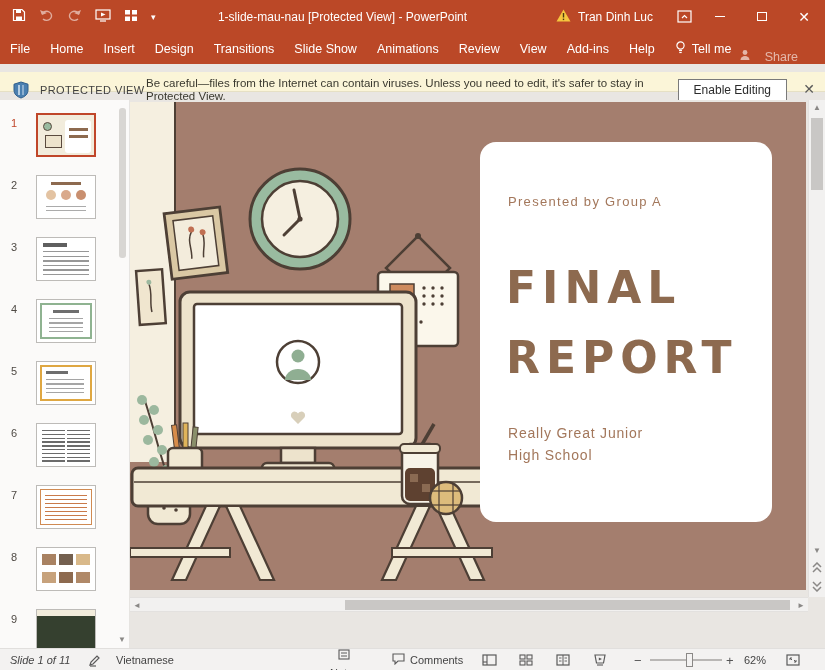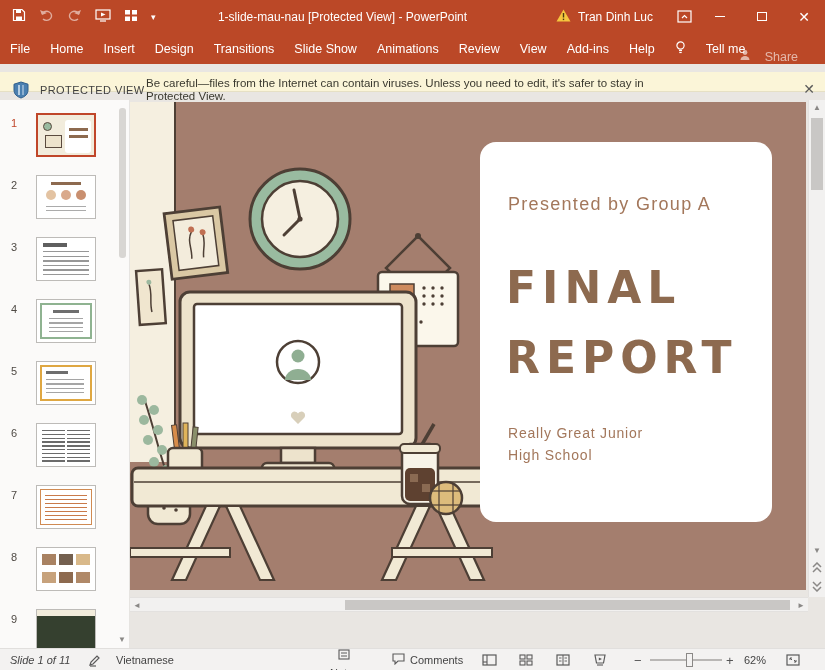--- a/index.html
+++ b/index.html
@@ -15,21 +15,21 @@
   .tb-user { display:flex; align-items:center; gap:7px; font-size:12px; margin-right:16px; }
   .ribbon-opt { width:30px; height:33px; display:flex; align-items:center; justify-content:center; }
   .win-btn { width:42px; height:33px; display:flex; align-items:center; justify-content:center; }
   .min-glyph { width:10px; height:1px; background:#fff; }
   .max-glyph { width:10px; height:9px; border:1px solid #fff; }
   .close-glyph { font-size:14px; line-height:1; }
 
   
   .menubar { position:absolute; top:33px; left:0; right:0; height:31px; background:#BB4827; display:flex; align-items:center; color:#fff; font-size:12.5px; }
   .mtab { padding:0 10px; height:31px; display:flex; align-items:center; cursor:default; }
-  .tellme { display:flex; align-items:center; gap:20px; padding:0 10px; }
+  .tellme { display:flex; align-items:center; gap:6px; padding:0 10px; }
   .share { position:absolute; right:27px; top:0; height:31px; display:flex; align-items:flex-end; gap:14px; opacity:.6; }
 
   
   .banner { position:absolute; top:72px; left:0; right:0; height:20px; background:#FBF5D8; border-bottom:1px solid #E6E0C4; }
   .shield { position:absolute; left:12px; top:9px; }
   .pv-label { position:absolute; left:40px; top:12px; font-size:11px; color:#3F3F3F; letter-spacing:.4px; }
   .pv-msg { position:absolute; left:146px; top:5px; font-size:11.5px; line-height:13px; color:#3A392F; }
   .enable-btn { position:absolute; right:38px; top:7px; height:22px; padding:0 15px; background:#fff; border:1px solid #7A7A7A; font-size:12px; color:#2B2B2B; font-family:"Liberation Sans", sans-serif; }
   .pv-close { position:absolute; right:10px; top:9px; font-size:14px; color:#5A5A5A; line-height:16px; }
 
@@ -69,21 +69,21 @@
   .panel-scroll { position:absolute; right:1px; top:0; bottom:0; width:12px; }
   .panel-thumb { position:absolute; right:2px; top:8px; width:7px; height:150px; background:#D8D6D3; border-radius:3px; }
   .panel-down { position:absolute; right:1px; bottom:4px; width:10px; text-align:center; font-size:8px; color:#8A8886; }
 
   
   .canvas { position:absolute; top:100px; left:130px; right:0; bottom:22px; background:#E9E6E2; }
   .slide { position:absolute; left:0; top:2px; width:676px; height:488px; background:#A47E6E; overflow:hidden; }
   .cream-strip { position:absolute; left:0; top:0; width:46px; height:360px; background:#F5EFE0; border-right:2px solid #4D3F35; }
   .abs { position:absolute; }
   .text-panel { position:absolute; left:350px; top:40px; width:292px; height:380px; background:#FFFFFF; border-radius:16px; }
-  .presented { position:absolute; left:28px; top:52px; font-size:18px; letter-spacing:1.3px; color:#A3775B; white-space:nowrap; }
+  .presented { position:absolute; left:28px; top:52px; font-size:13px; letter-spacing:1.3px; color:#A3775B; white-space:nowrap; }
   .big-title { position:absolute; left:26px; font-family:"DejaVu Sans", sans-serif; font-weight:800; font-size:44px; letter-spacing:6px; color:#8D6A4F; white-space:nowrap; }
   .bt1 { top:120px; } .bt2 { top:190px; }
   .school { position:absolute; left:28px; top:280px; font-size:14px; line-height:22px; letter-spacing:.8px; color:#A3775B; }
 
   
   .vscroll { position:absolute; top:100px; right:0; width:17px; height:497px; background:#F2F1F0; border-left:1px solid #E3E1DF; }
   .vscroll .arrow { position:absolute; left:0; width:100%; text-align:center; font-size:8px; color:#8A8886; }
   .v-up { top:3px; } .v-down { bottom:42px; }
   .v-thumb { position:absolute; left:2px; top:18px; width:12px; height:72px; background:#C9C7C5; }
   .chev { position:absolute; left:0; width:100%; height:16px; display:flex; align-items:center; justify-content:center; }
@@ -198,20 +198,21 @@
     <span class="shield"><svg width="18" height="18" viewBox="0 0 18 18">
           <path d="M9 1 L16 3.2 V9 c0 4.2-3.2 6.8-7 8 C5.2 15.8 2 13.2 2 9 V3.2 Z" fill="#4A7FB0" stroke="#2E5E8C" stroke-width="1"></path>
           <rect x="6" y="4" width="2" height="10" fill="#CFE2F0" opacity="0.8"></rect>
           <rect x="10" y="4" width="2" height="10" fill="#CFE2F0" opacity="0.5"></rect>
         </svg></span>
     <span class="pv-label">PROTECTED VIEW</span>
     <div class="pv-msg">
       <div>Be careful—files from the Internet can contain viruses. Unless you need to edit, it's safer to stay in</div>
       <div>Protected View.</div>
     </div>
+    <button class="enable-btn">Enable Editing</button>
     <span class="pv-close">✕</span>
   </div>
 
   <div class="panel">
     <div class="trow sel" style="top:13px;">
       <span class="tnum">1</span>
       <div class="t v1">
           <i class="s1"></i>
           <i class="s2"></i>
           <i class="s3"></i>

